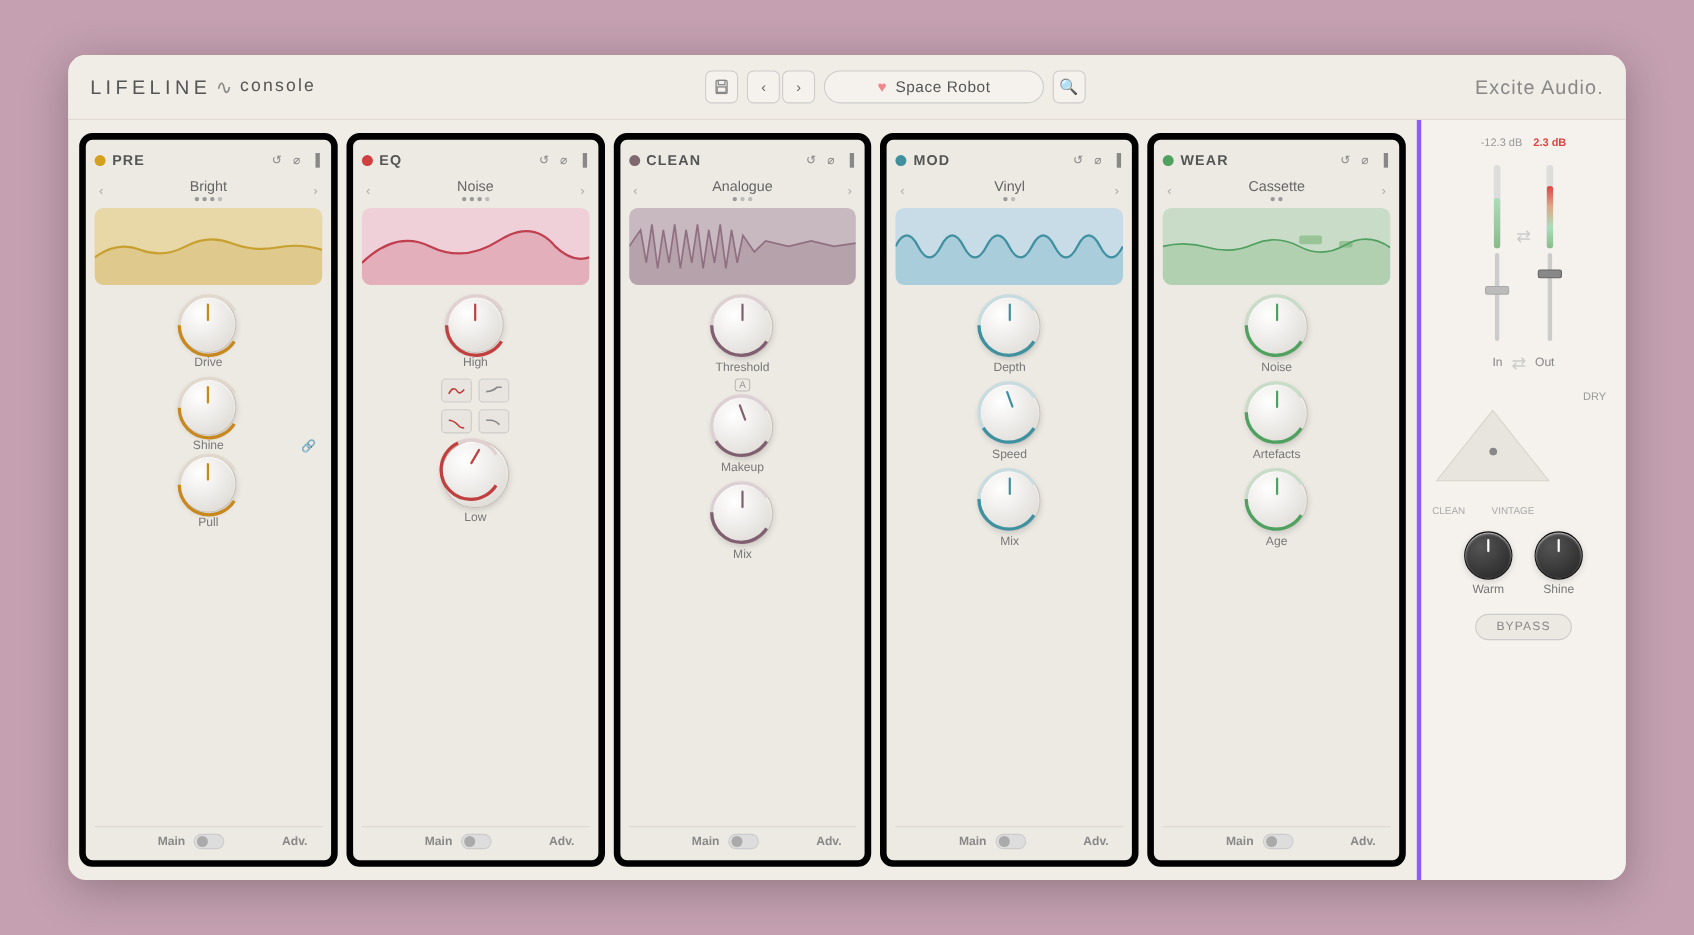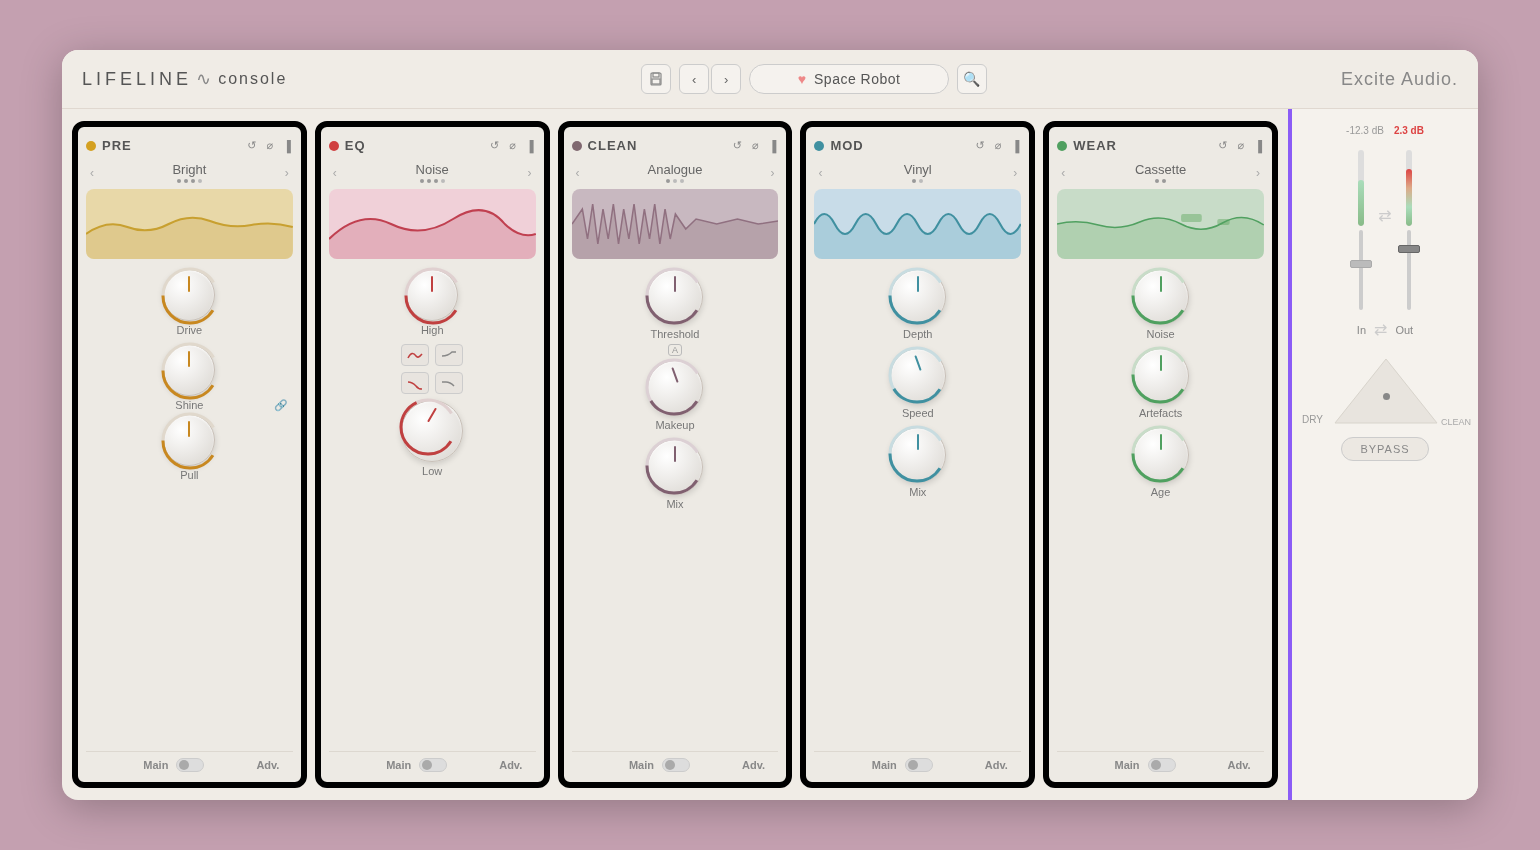--- a/index.html
+++ b/index.html
@@ -750,32 +750,46 @@
           </div>
         </div>
       </div>
 
       <div class="in-out-row">
         <span class="in-out-label">In</span>
         <span style="font-size:16px; color:#ccc;">⇄</span>
         <span class="in-out-label">Out</span>
       </div>
 
-      <div style="width:100%; display:flex; flex-direction:row; align-items:flex-end; margin-top:6px;">
+      <div style="width:100%; display:flex; flex-direction:column; align-items:flex-start; margin-top:6px;">
         <div style="align-self:flex-end; font-size:10px; color:#999; margin-right:8px; margin-bottom:2px;">DRY</div>
         <div style="position:relative; width:110px; height:72px;">
           <svg width="110" height="72" viewBox="0 0 110 72">
             <polygon points="55,4 4,68 106,68" fill="#e8e4de" stroke="#d8d4cc" stroke-width="1"></polygon>
           </svg>
           <div style="width:7px; height:7px; border-radius:50%; background:#888; position:absolute; top:38px; left:52px;"></div>
         </div>
         <div style="display:flex; gap:24px; margin-top:18px;">
           <span style="font-size:9px; color:#aaa;">CLEAN</span>
           <span style="font-size:9px; color:#aaa;">VINTAGE</span>
         </div>
       </div>
 
+      <div style="display:flex; gap:20px; align-items:flex-start; margin-top:4px;">
+        <div class="knob-group">
+          <div class="knob small" style="background:radial-gradient(circle at 35% 30%, #555, #222); border-color:#111;">
+            <div class="knob-indicator" style="background:#fff; height:12px;"></div>
+          </div>
+          <div class="knob-label">Warm</div>
+        </div>
+        <div class="knob-group">
+          <div class="knob small" style="background:radial-gradient(circle at 35% 30%, #555, #222); border-color:#111;">
+            <div class="knob-indicator" style="background:#fff; height:12px;"></div>
+          </div>
+          <div class="knob-label">Shine</div>
+        </div>
+      </div>
 
       <div class="bypass-btn">BYPASS</div>
     </div>
 
   </div>
 </div>
 
 </body></html>

